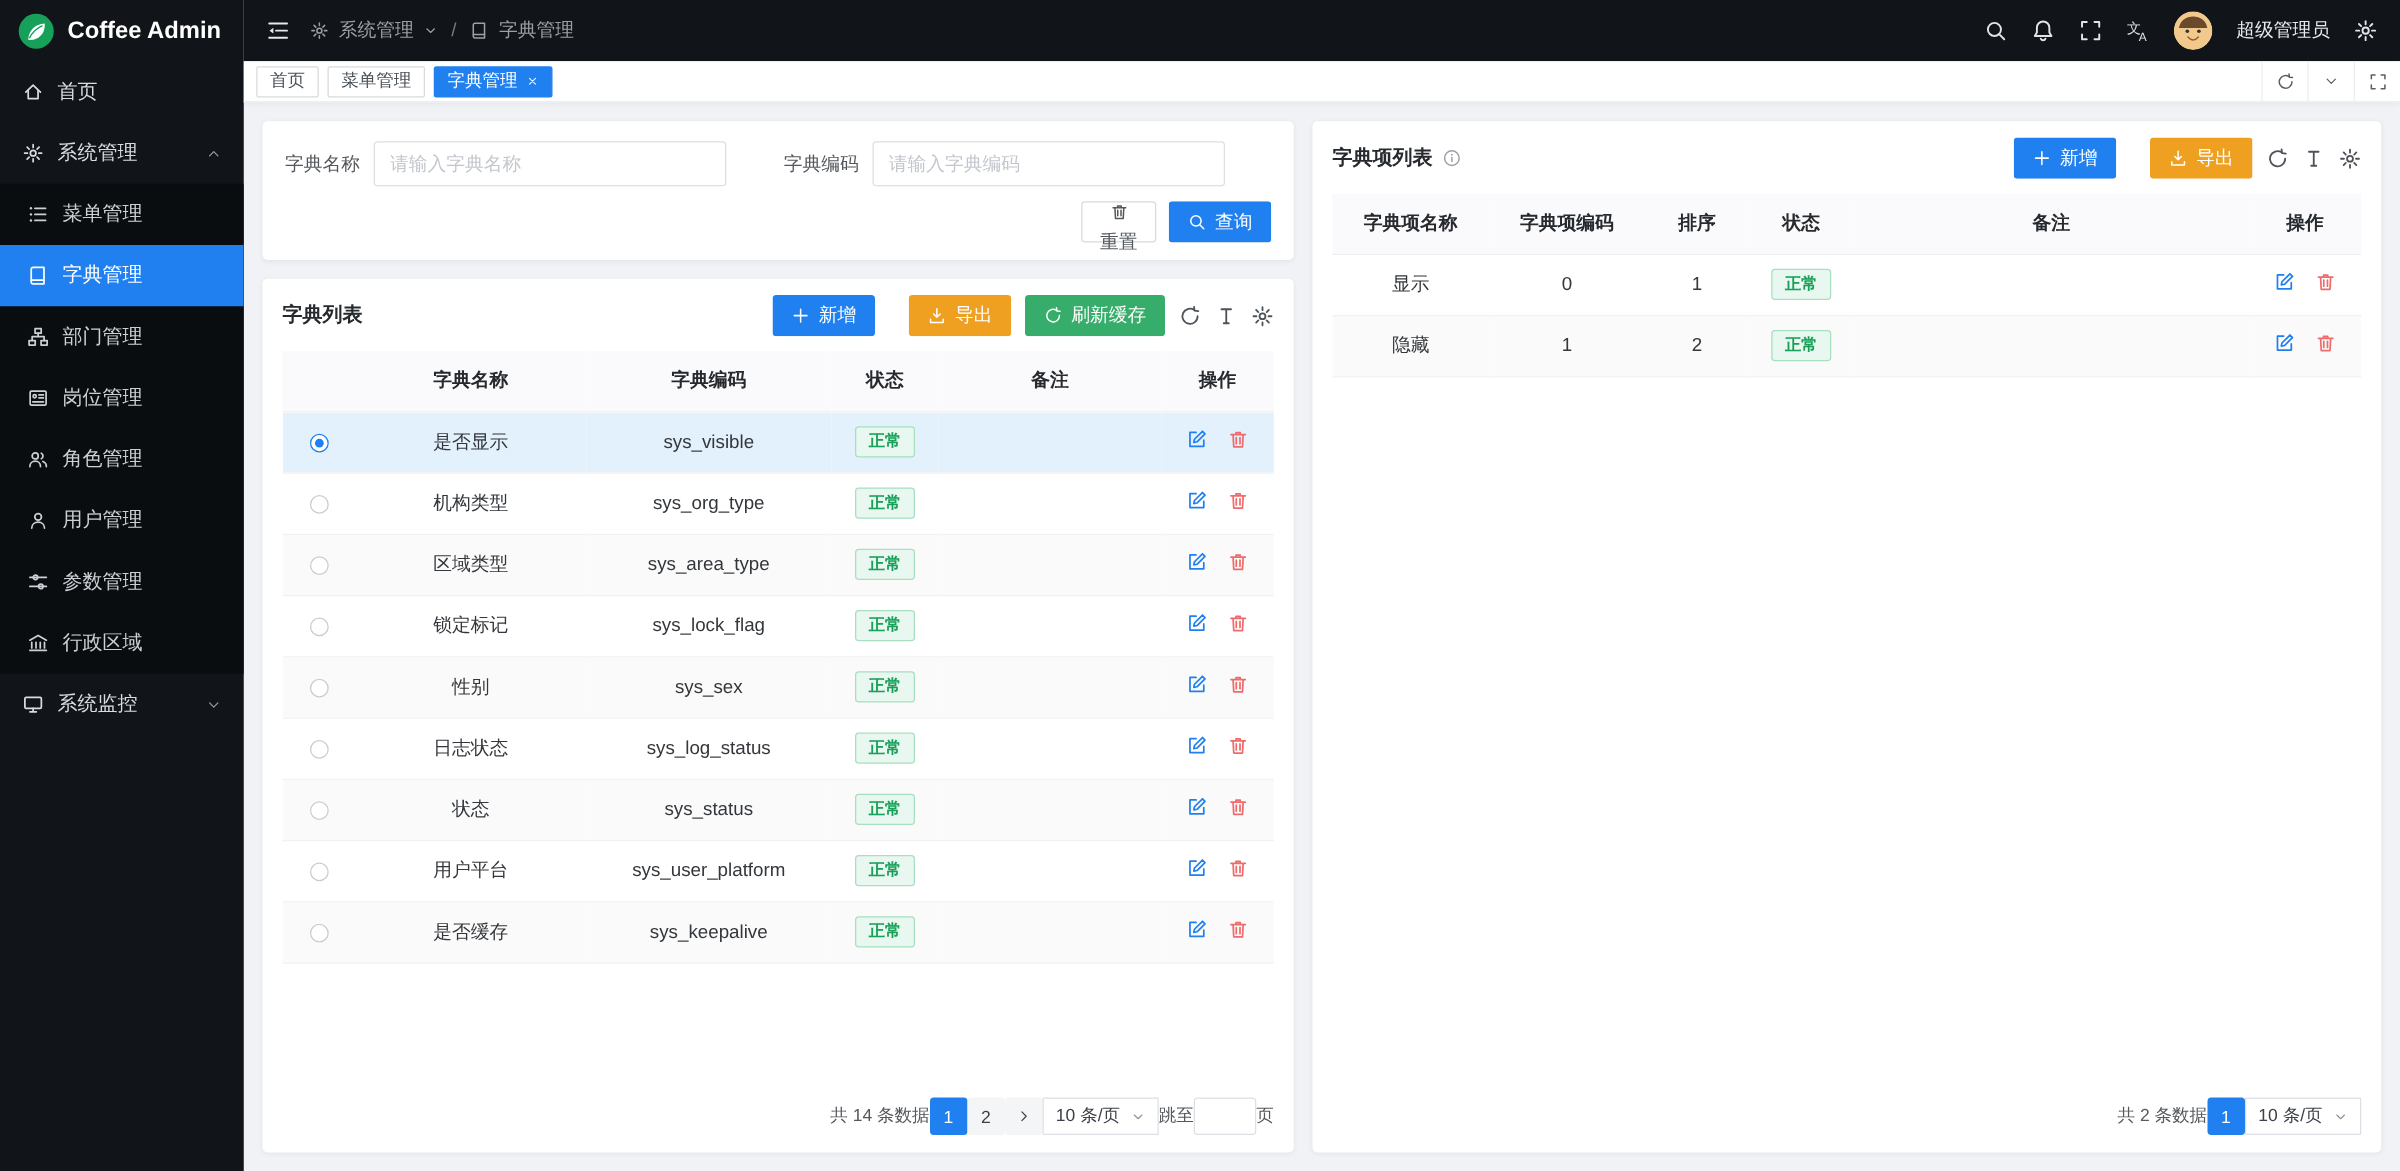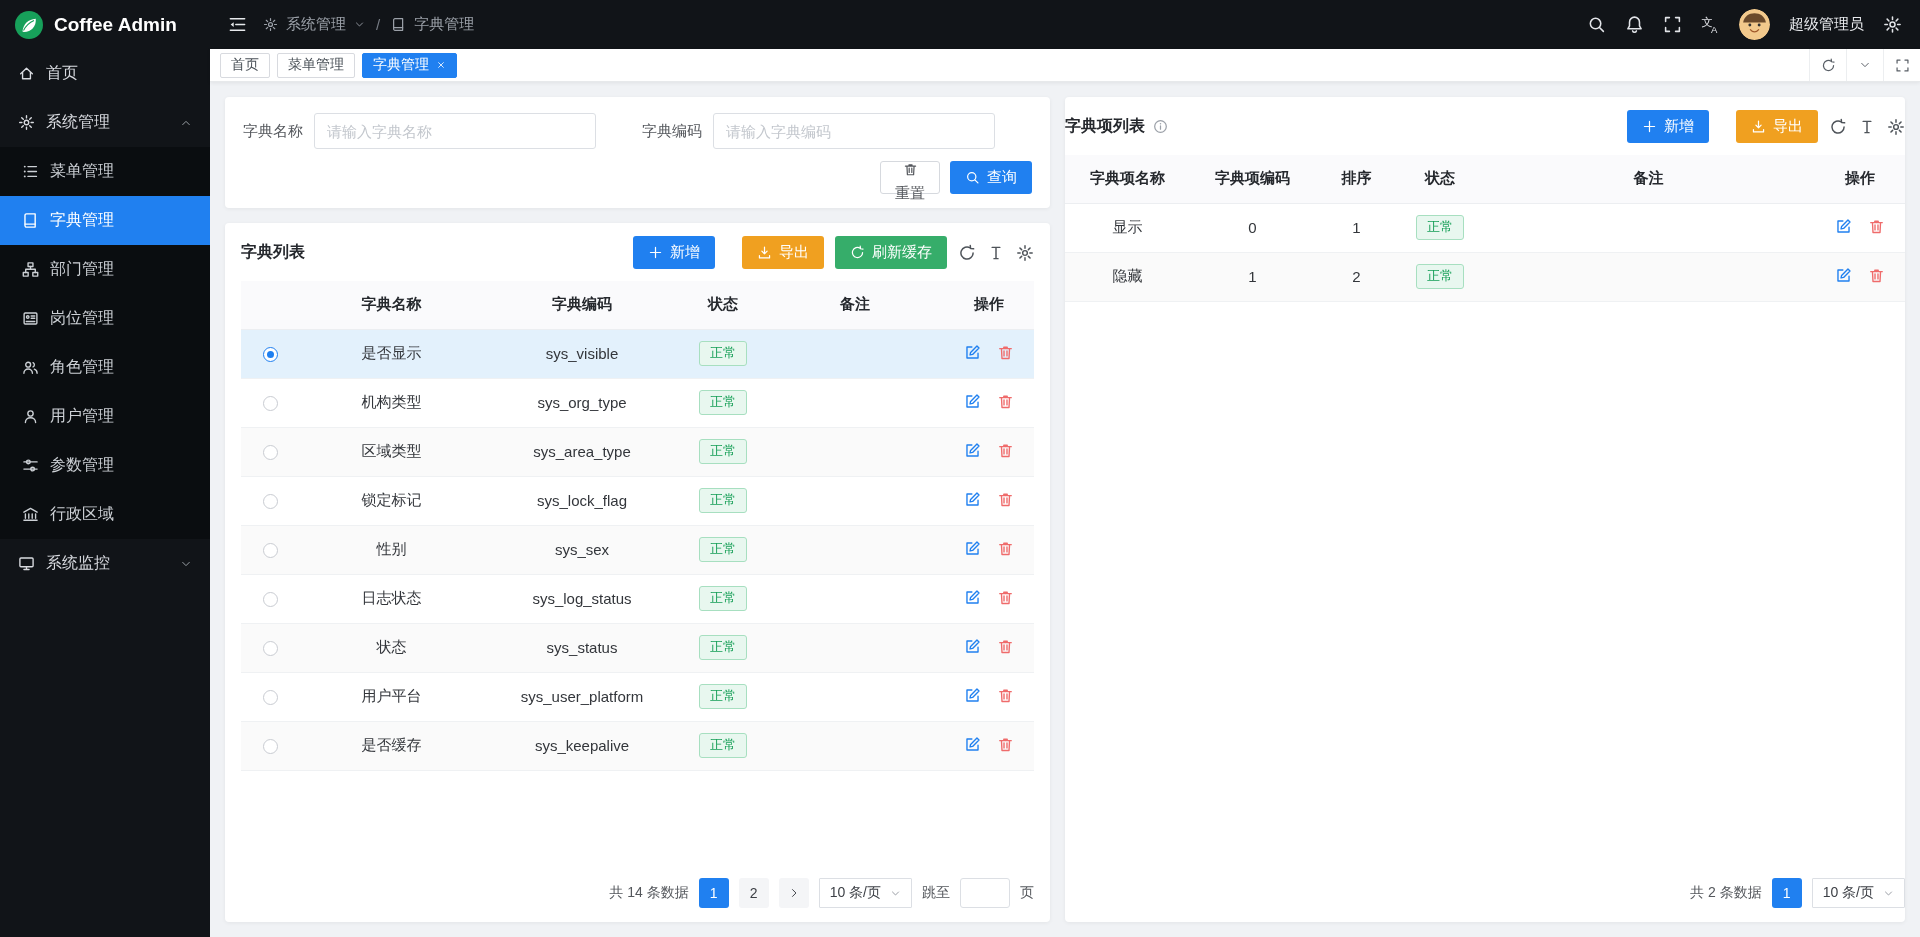--- a/index.html
+++ b/index.html
@@ -1,21 +1,21 @@
 <!DOCTYPE html>
 <html><head>
 <meta charset="utf-8">
 <style>
   * { margin:0; padding:0; box-sizing:border-box; }
   html,body { width:1920px; height:937px; overflow:hidden;
     font-family:"Liberation Sans","DejaVu Sans",sans-serif; font-size:15px; color:#33363b; }
   .app { display:flex; width:100%; height:100%; background:#f0f2f5; }
 
   
-  .sidebar { width:210px; flex-shrink:0; background:#111418; color:#dcdee2; display:flex; flex-direction:column; }
+  .sidebar { width:195px; flex-shrink:0; background:#111418; color:#dcdee2; display:flex; flex-direction:column; }
   .logo { height:49px; display:flex; align-items:center; gap:10px; padding:0 14px; flex-shrink:0; }
   .logo-title { font-weight:bold; font-size:19px; color:#fff; white-space:nowrap; }
   .menu { flex:1; overflow:hidden; }
   .menu-item { height:49px; display:flex; align-items:center; gap:11px; padding:0 18px; font-size:16px; color:#d9dbe0; cursor:pointer; }
   .menu-item .chev { margin-left:auto; color:#9aa0a6; font-size:12px; }
   .submenu { background:#0a0d10; }
   .smenu-item { height:49px; display:flex; align-items:center; gap:11px; padding:0 18px 0 22px; font-size:16px; color:#ccd0d5; cursor:pointer; }
   .smenu-item.active { background:#2080f0; color:#fff; }
   .ic { display:inline-flex; align-items:center; justify-content:center; line-height:0; }
   .ic svg { display:block; }
@@ -61,46 +61,46 @@
 
   .btn { height:33px; display:inline-flex; align-items:center; gap:7px; padding:0 14px; border-radius:3px;
     font-size:15px; cursor:pointer; border:1px solid transparent; background:#fff; font-family:inherit; white-space:nowrap; }
   .btn .ic { font-size:15px; }
   .btn-plain { border-color:#d6d9de; color:#54575c;flex-direction:column; }
   .btn-primary { background:#2080f0; color:#fff; }
   .btn-warning { background:#f0a020; color:#fff;margin-left:16px; }
   .btn-success { background:#36ad6a; color:#fff; }
 
   .table-card { flex:1; display:flex; flex-direction:column; padding:13px 16px 14px; min-height:0; }
-  .right-card { flex:1; display:flex; flex-direction:column; padding:13px 0 14px; min-width:0; }
+  .right-card { flex:1; display:flex; flex-direction:column; padding:13px 16px 14px; min-width:0; }
   .card-head { display:flex; align-items:center; gap:8px; margin-bottom:12px; flex-shrink:0; }
   .card-title { font-size:16px; font-weight:600; color:#26292e; }
   .info-ic { color:#9ba0a8; font-size:15px; }
   .head-actions { margin-left:auto; display:flex; align-items:center; gap:11px; }
   .icon-btn { color:#4e5359; font-size:18px; cursor:pointer; }
 
   table { width:100%; border-collapse:collapse; table-layout:fixed; }
   th { background:#fafafc; font-weight:600; font-size:15px; color:#26292e; height:48px; text-align:center;
     border-bottom:1px solid #eceef1; }
   td { height:49px; text-align:center; font-size:15px; color:#33363b; border-bottom:1px solid #eff1f3;
     overflow:hidden; white-space:nowrap; background:#fff; }
   tr.striped td { background:#fafafa; }
   tr.selected td { background:#e3f1fc; }
   .tag { display:inline-block; padding:3px 10px; font-size:13px; color:#18a058; background:#e8f7ef;
-    border:1px solid #a7dfc0; border-radius:3px; line-height:1.25; }
+    border:1px solid #a7dfc0; border-radius:3px; line-height:1.25;font-weight:bold; }
   .act { cursor:pointer; margin:0 8px; font-size:17px; }
   .act.edit { color:#2080f0; }
   .act.del { color:#ef6b6b; }
   .radio { display:inline-block; width:15px; height:15px; border:1px solid #c9ccd2; border-radius:50%;
     background:#fff; position:relative; cursor:pointer; vertical-align:middle; }
   .radio.checked { border-color:#2080f0; }
   .radio.checked::after { content:""; position:absolute; inset:3px; background:#2080f0; border-radius:50%; }
 
   .pagination { margin-top:auto; padding-top:14px; display:flex; align-items:center; justify-content:flex-end;
-    gap:10px; font-size:14px; color:#54575c; flex-shrink:0; }
+    font-size:14px; color:#54575c; flex-shrink:0; }
   .pg { min-width:30px; height:30px; display:inline-flex; align-items:center; justify-content:center;
     border-radius:3px; background:#f4f5f7; color:#3d4046; cursor:pointer; font-size:14px; padding:0 4px; }
   .pg.active { background:#2080f0; color:#fff; }
   .pg .ic { font-size:12px; }
   .pg-select { height:30px; display:inline-flex; align-items:center; gap:9px; padding:0 10px;
     border:1px solid #dcdfe4; border-radius:1px; background:#fff; color:#3d4046; cursor:pointer; }
   .pg-select .ic { font-size:11px; color:#8d929a; }
   .pg-jump { width:50px; height:30px; border:1px solid #dcdfe4; border-radius:3px; text-align:center;
     font-size:14px; outline:none; font-family:inherit; }
 </style>

